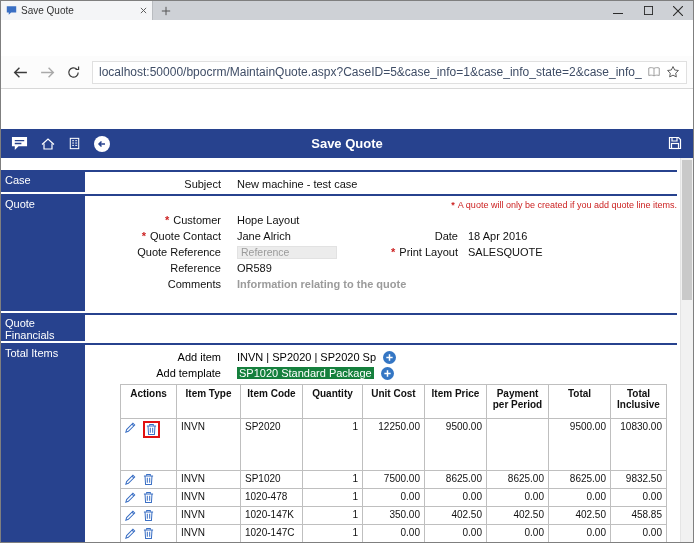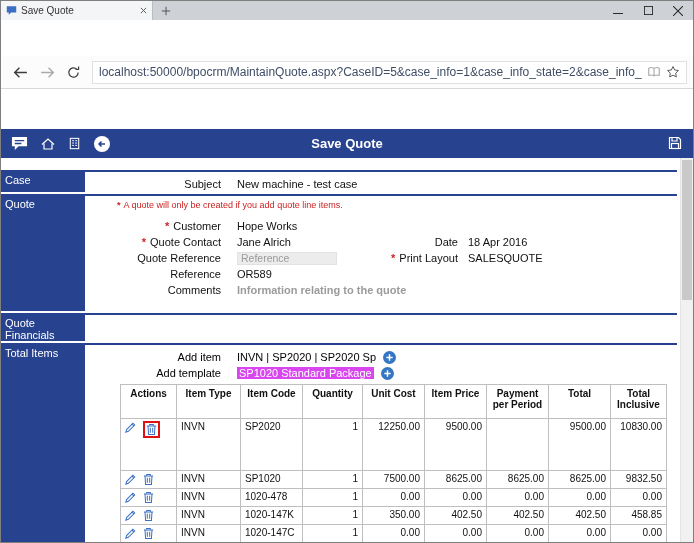--- a/index.html
+++ b/index.html
@@ -44,29 +44,29 @@
   .sec-quote { min-height:119px; }
   .sec-fin { min-height:23px; }
   .sec-items { min-height:227px; }
 
   .fr { display:grid; grid-template-columns:112px 149px 80px auto; font-size:11px; height:16px; align-items:center; color:#111; }
   .lab { text-align:right; padding-right:8px; white-space:nowrap; }
   .val { padding-left:8px; white-space:nowrap; }
   .lab2 { text-align:right; white-space:nowrap; }
   .val2 { padding-left:10px; white-space:nowrap; }
   .req { color:#cc2222; font-weight:bold; margin-right:1px; }
-  .note { margin:4px 0 8px 0; font-size:9px; color:#c22; }
+  .note { margin:4px 0 2px 0; font-size:9px; color:#c22;text-align:right; }
   .ghost-input { width:100px; height:13px; border:1px solid #e2e2e2; background:#ececec; font-family:"Liberation Sans",sans-serif; font-size:10.5px; padding:0 3px; color:#333; }
   .ghost-input::placeholder { color:#9b9b9b; }
   .plain-input { width:200px; border:none; background:transparent; font-family:"Liberation Sans",sans-serif; font-size:11px; padding:0; color:#333;font-weight:bold; }
   .plain-input::placeholder { color:#9b9b9b; }
 
   .add-row { display:grid; grid-template-columns:112px auto; font-size:11px; height:16px; align-items:center; }
   .add-val { padding-left:8px; display:flex; align-items:center; gap:7px; white-space:nowrap; }
-  .sel-text { background:#d946ef; color:#fff; padding:0 2px; }
+  .sel-text { background:#15803d; color:#fff; padding:0 2px; }
   .plus-btn { display:flex; align-items:center; }
 
   .items-table { border-collapse:collapse; table-layout:fixed; width:546px; margin:3px 0 0 3px; font-size:10px; color:#111; }
   .items-table th, .items-table td { border:1px solid #bfbfbf; }
   .items-table th { font-weight:bold; text-align:center; vertical-align:top; padding:3px 2px; height:34px; }
   .items-table td { padding:2px 4px; vertical-align:top; height:15px; }
   .items-table tr.tall td { height:52px; }
   .items-table td.num { text-align:right; }
   .items-table td.l { text-align:left; }
   .actions-cell { white-space:nowrap; padding-left:3px !important; }
@@ -224,21 +224,21 @@
           </div>
         </div>
       </div>
 
       <div class="section sec-quote">
         <div class="section-label">Quote</div>
         <div class="section-content">
           <div class="note"><span class="req">*</span> <span>A quote will only be created if you add quote line items.</span></div>
           <div class="fr">
             <span class="lab"><span class="req">*</span> <span>Customer</span></span>
-            <span class="val">Hope Works</span>
+            <span class="val">Hope Layout</span>
             <span></span>
               <span></span>
           </div>
           <div class="fr">
             <span class="lab"><span class="req">*</span> <span>Quote Contact</span></span>
             <span class="val">Jane Alrich</span>
             <span class="lab2">Date</span>
             <span class="val2">18 Apr 2016</span>
           </div>
           <div class="fr">

